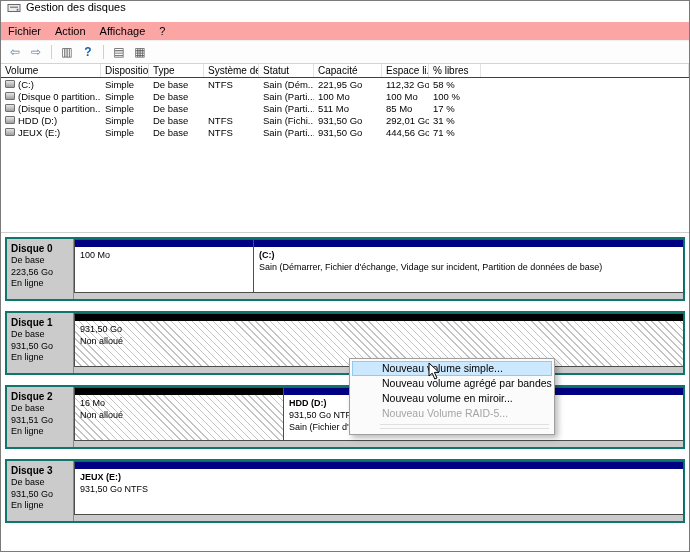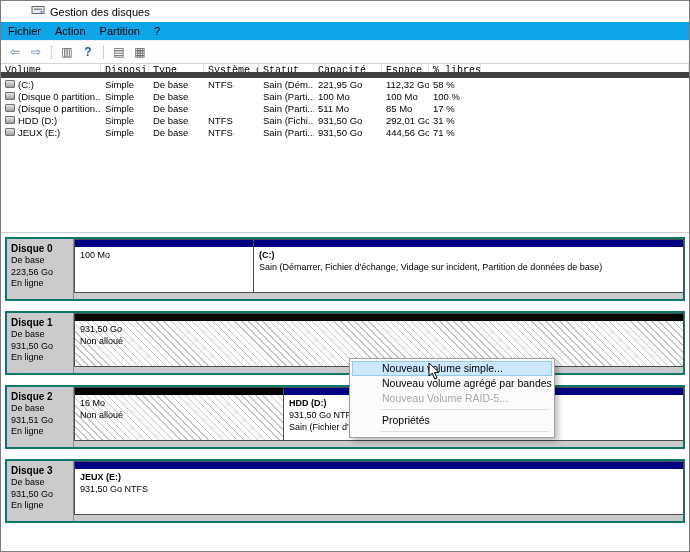--- a/index.html
+++ b/index.html
@@ -1,38 +1,38 @@
 <!DOCTYPE html>
 <html style="--partition-bar: #000082; --unallocated-bar: #000000; --menu-highlight: #cce8ff; --disk-row-bg: #cbcbcb;"><head>
 <meta charset="utf-8">
 <style>
   * { margin:0; padding:0; box-sizing:border-box; }
   html,body { width:690px; height:552px; font-family:"Liberation Sans",sans-serif; background:#e8e8e8; }
   .window { position:relative; width:690px; height:552px; background:#fff; border:1px solid #7a7a7a; overflow:hidden; }
 
   
-  .titlebar { height:21px; display:flex; align-items:center; gap:5px; padding-left:6px; background:#fff;margin-left:24px; }
+  .titlebar { height:21px; display:flex; align-items:flex-start; gap:5px; padding-left:6px; background:#fff; }
   .titlebar .title { font-size:11px; color:#000; }
 
   
-  .menubar { height:18px; display:flex; align-items:center; font-size:11px; background:#0ea5e9; }
+  .menubar { height:18px; display:flex; align-items:center; font-size:11px; background:#fca5a5; }
   .menu-item { padding:2px 7px; cursor:default; }
 
   
   .toolbar { height:24px; display:flex; align-items:center; padding-left:4px; gap:1px; border-top:1px solid #efefef; border-bottom:1px solid #d4d4d4; background:#fdfdfd; }
   .tb-btn { width:20px; height:20px; display:flex; align-items:center; justify-content:center; font-size:12px; color:#5f7d9c; }
   .tb-btn .glyph { pointer-events:none; }
   .tb-btn.dark { color:#555; }
   .tb-btn.help { color:#1a5fa8; font-weight:bold; font-size:12px; }
   .tb-sep { width:1px; height:14px; background:#d0d0d0; margin:0 4px; }
 
   
   .vl { height:168px; background:#fff; overflow:hidden; }
   .vl-grid { display:grid; grid-template-columns:100px 48px 55px 55px 55px 68px 47px 52px 1fr; }
-  .vl-header { height:14px; border-bottom:6px solid #404040;font-family:Liberation Mono, monospace; }
+  .vl-header { height:14px; border-bottom:1px solid #404040; }
   .vl-header .cell { font-size:10px; color:#000; padding:1px 4px; border-right:1px solid #e3e3e3; white-space:nowrap; overflow:hidden; }
   .vl-row { height:12px; }
   .vl-row .cell { font-size:9.5px; padding:0 4px; white-space:nowrap; overflow:hidden; display:flex; align-items:center; gap:3px; }
   .vol-icon { width:10px; height:8px; flex:none; background:linear-gradient(#e6e6e6,#9f9f9f); border:1px solid #6f6f6f; border-radius:1px; }
 
   
   .graph { position:absolute; left:0; top:231px; right:0; bottom:0; background:#fff; border-top:1px solid #cfcfcf; padding:4px; }
   .disk-row { display:flex; height:64px; margin-bottom:10px; background:var(--disk-row-bg,#cbcbcb); border:2px solid #0f766e; }
   .disk-label { width:67px; flex:none; padding:3px 4px 0 4px; border-right:1px solid #8a8a8a; font-size:9px; line-height:1.3; color:#000; }
   .dl-name { font-weight:bold; font-size:10px; }
@@ -67,21 +67,21 @@
         <rect x="3" y="5.5" width="8" height="1.5" fill="#8a8a8a"></rect>
         <circle cx="10.5" cy="8.8" r="1" fill="#2d7dd2"></circle>
       </svg>
     </span>
     <span class="title">Gestion des disques</span>
   </div>
 
   <div class="menubar">
     <span class="menu-item">Fichier</span>
     <span class="menu-item">Action</span>
-    <span class="menu-item">Partition</span>
+    <span class="menu-item">Affichage</span>
     <span class="menu-item">?</span>
   </div>
 
   <div class="toolbar">
     <div class="tb-btn">
         <span class="glyph">⇦</span>
       </div>
     <div class="tb-btn">
         <span class="glyph">⇨</span>
       </div>
@@ -276,23 +276,23 @@
           </div>
         </div>
       </div>
     </div>
 
   </div>
 
   <div class="ctx">
     <div class="ctx-item hl">Nouveau volume simple...</div>
     <div class="ctx-item">Nouveau volume agrégé par bandes...</div>
+    <div class="ctx-item">Nouveau volume en miroir...</div>
     <div class="ctx-item disabled">Nouveau Volume RAID-5...</div>
     <div class="ctx-sep"></div>
-    <div class="ctx-item">Propriétés</div>
     <div class="ctx-sep"></div>
   </div>
 
   <div class="cursor">
     <svg width="13" height="19" viewBox="0 0 13 19">
       <polygon points="1,1 1,14 4.2,11.2 6.8,17 9,16 6.4,10.4 11,10.4" fill="#fff" stroke="#000" stroke-width="1"></polygon>
     </svg>
   </div>
 
 </div>

